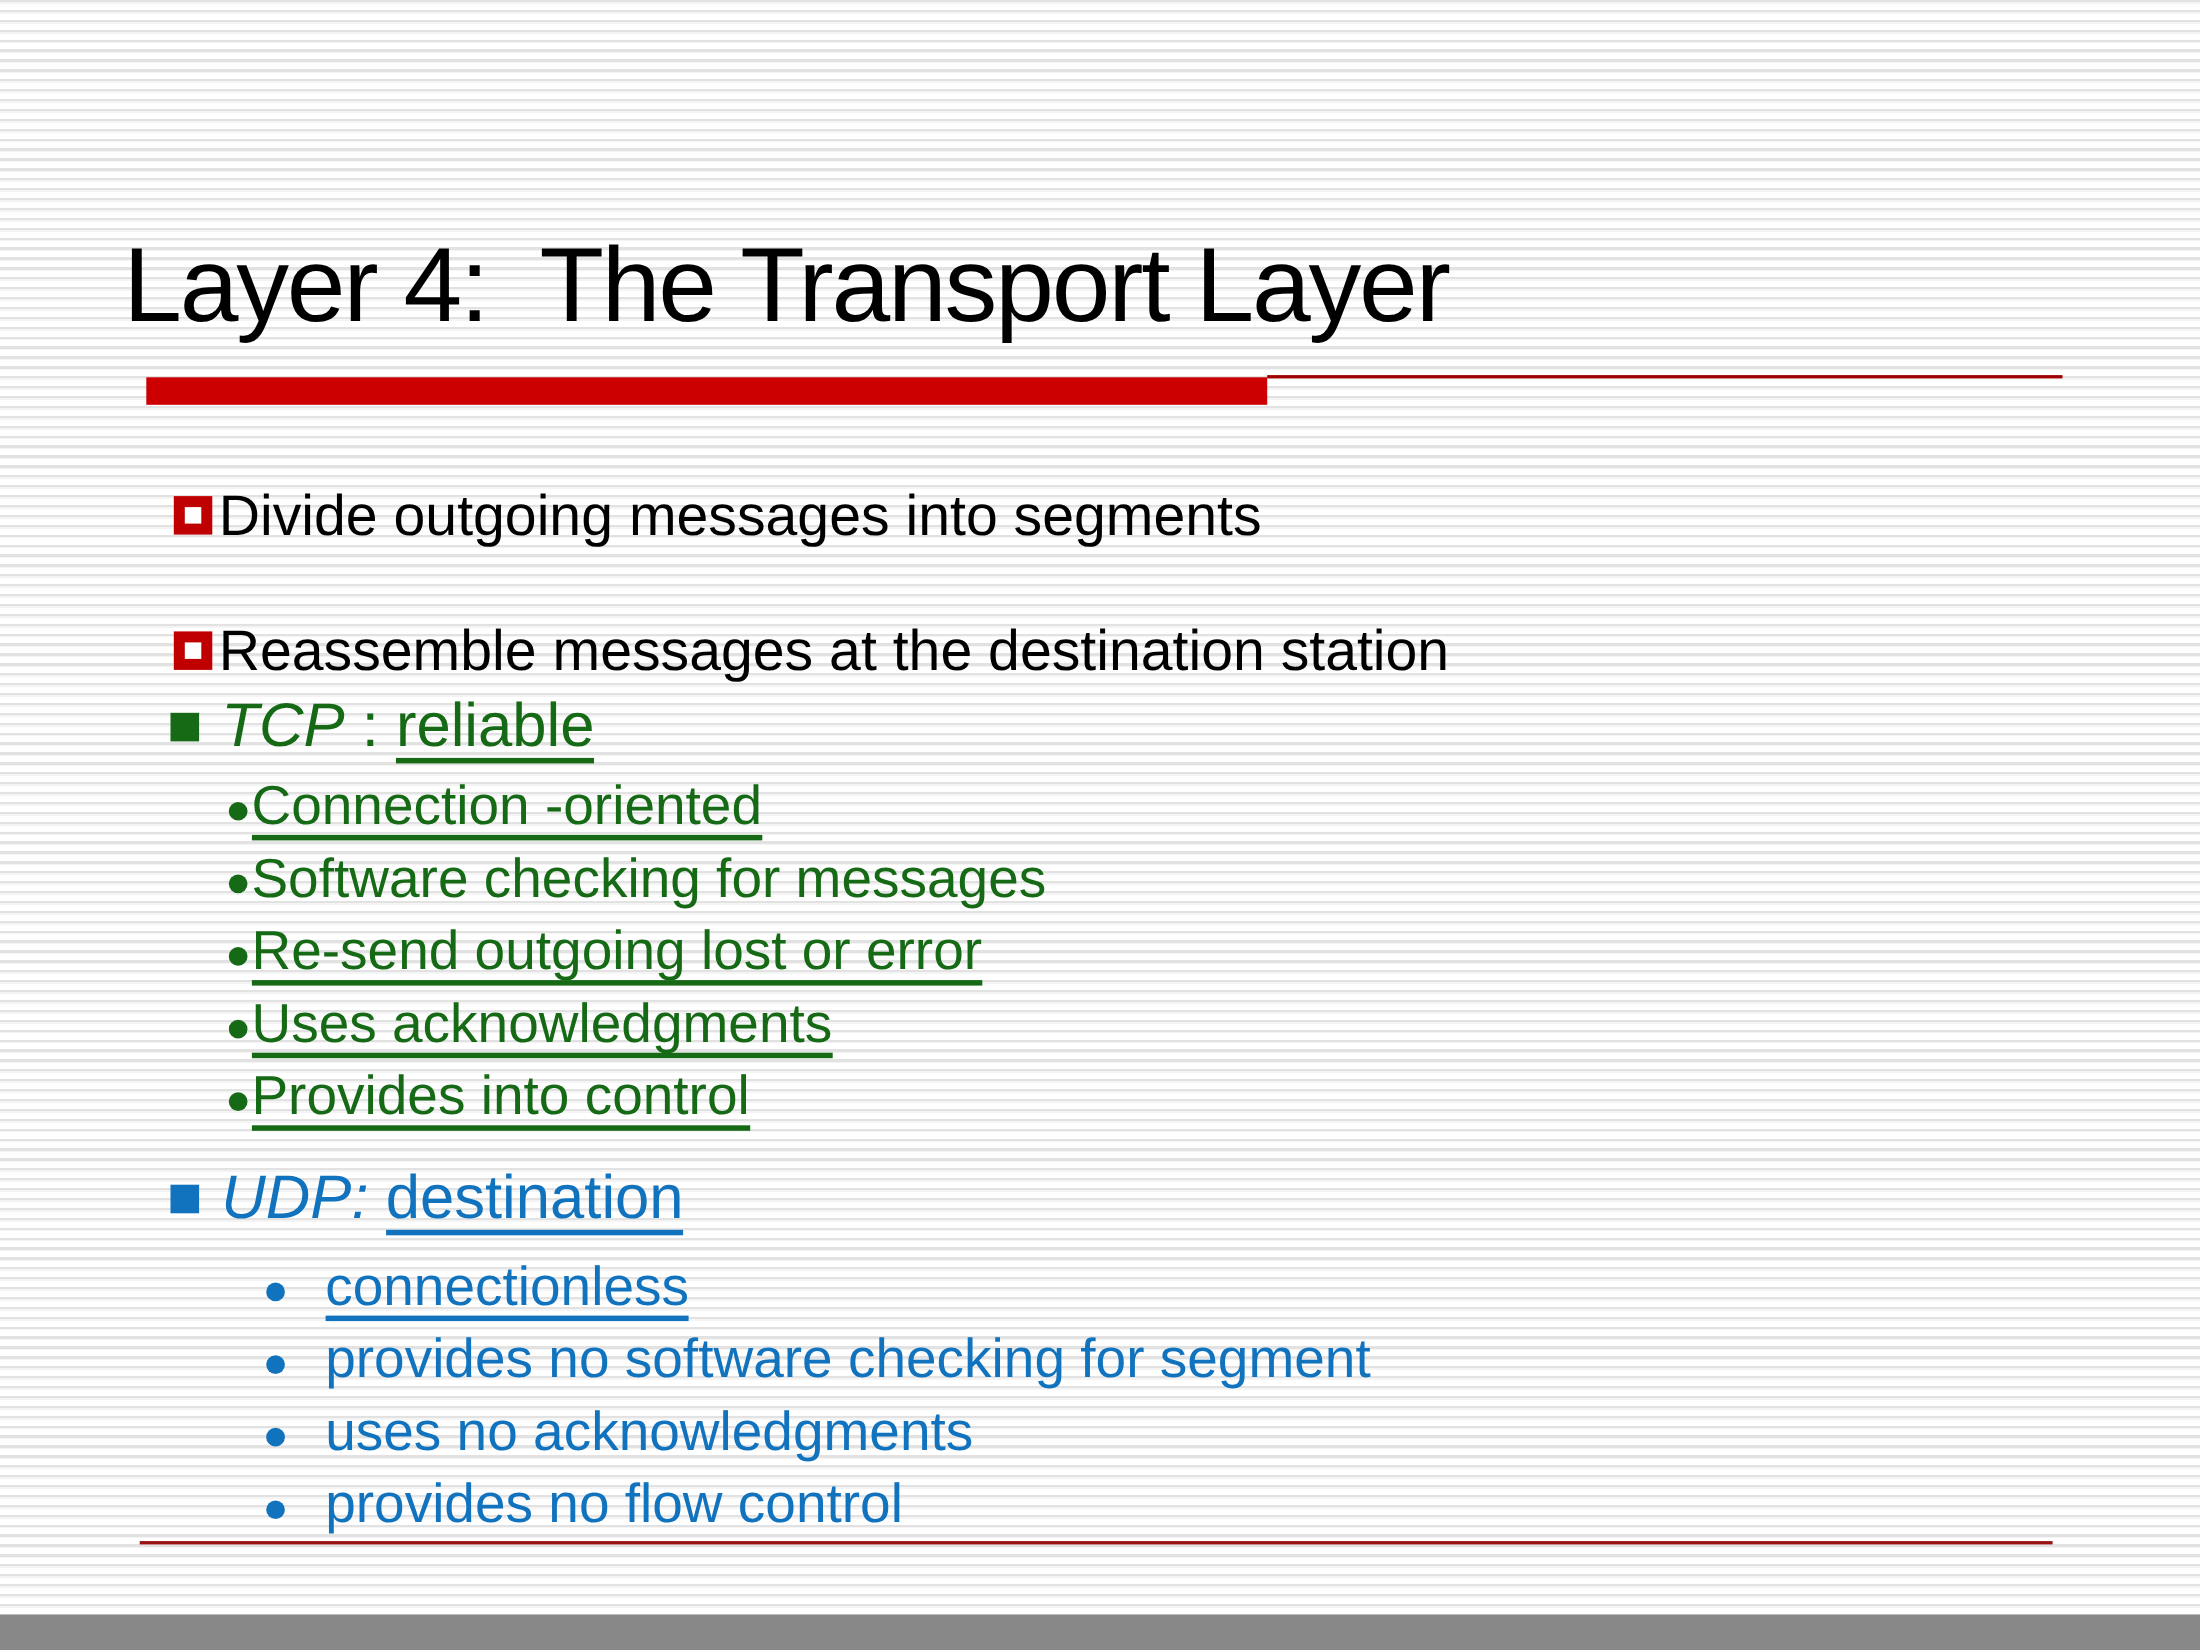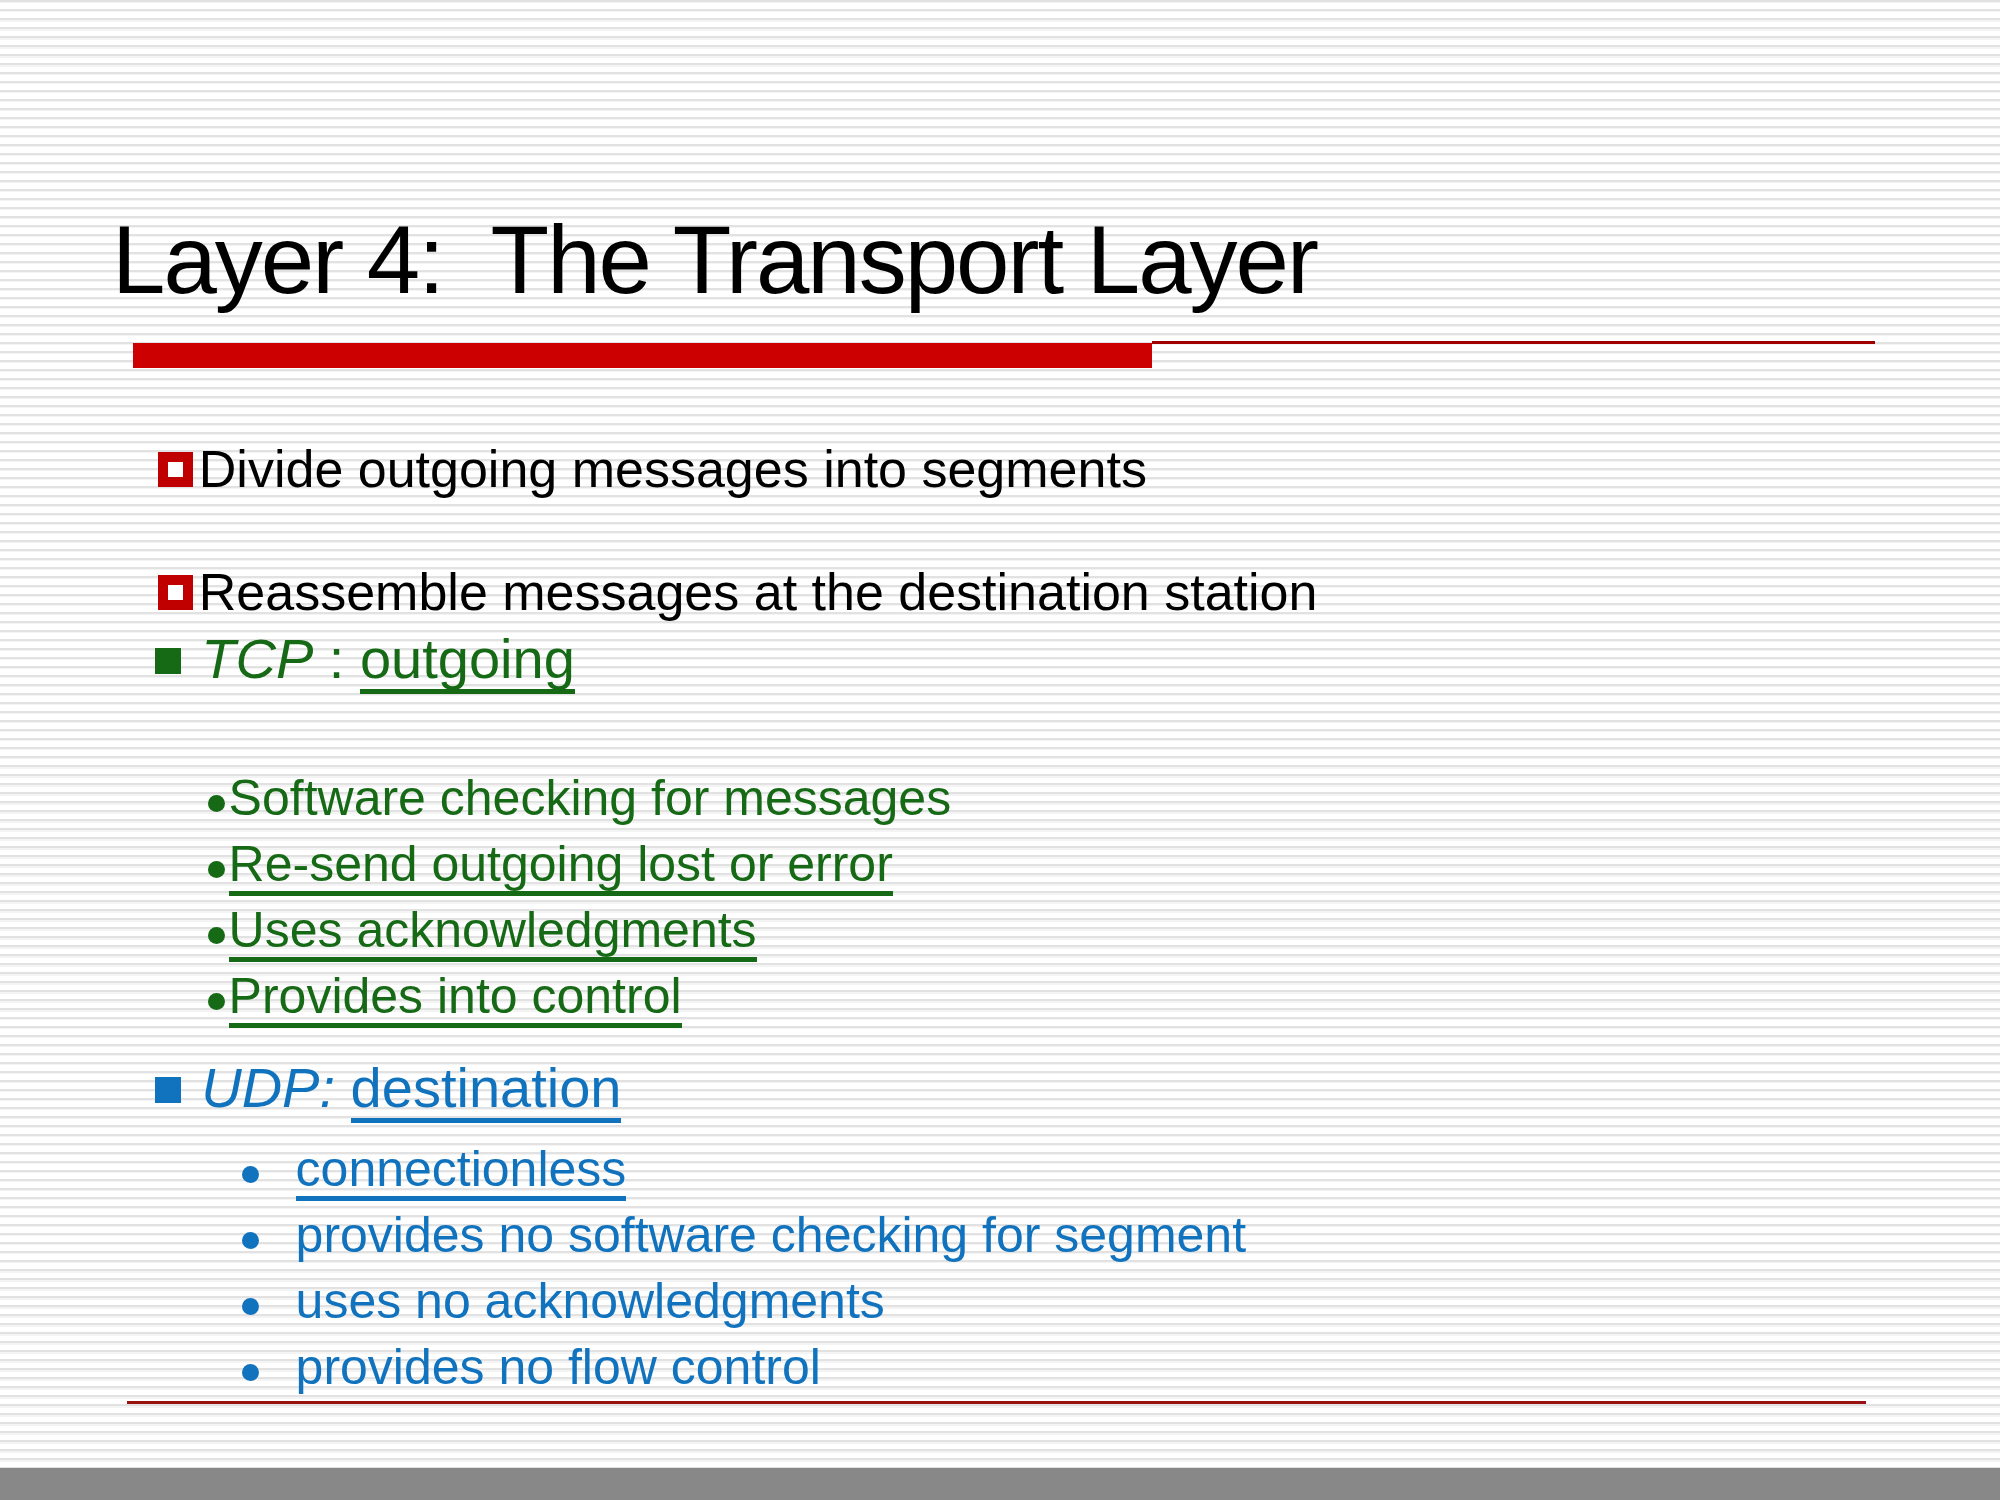--- a/index.html
+++ b/index.html
@@ -68,23 +68,26 @@
   <div class="bar-thin"></div>
 
   <div class="row row-main" style="left:100px;top:391px">
     <span class="sq-red"></span><span class="t-main">Divide outgoing messages into segments</span>
   </div>
   <div class="row row-main" style="left:100px;top:514px">
     <span class="sq-red"></span><span class="t-main">Reassemble messages at the destination station</span>
   </div>
 
   <div class="row row-proto green" style="left:93px;top:575px">
-    <span class="sq-fill"></span><span class="t-proto italic">TCP</span><span> : </span><span class="und">outgoing</span>
+    <span class="sq-fill"></span><span class="t-proto italic">TCP</span><span> : </span><span class="und">reliable</span>
   </div>
 
+  <div class="row row-sub green" style="left:152px;top:657px">
+    <span class="dot"></span><span class="t-sub-g und">Connection -oriented</span>
+  </div>
   <div class="row row-sub green" style="left:152px;top:723px">
     <span class="dot"></span><span class="t-sub-g">Software checking for messages</span>
   </div>
   <div class="row row-sub green" style="left:152px;top:789px">
     <span class="dot"></span><span class="t-sub-g und">Re-send outgoing lost or error</span>
   </div>
   <div class="row row-sub green" style="left:152px;top:855px">
     <span class="dot"></span><span class="t-sub-g und">Uses acknowledgments</span>
   </div>
   <div class="row row-sub green" style="left:152px;top:921px">

